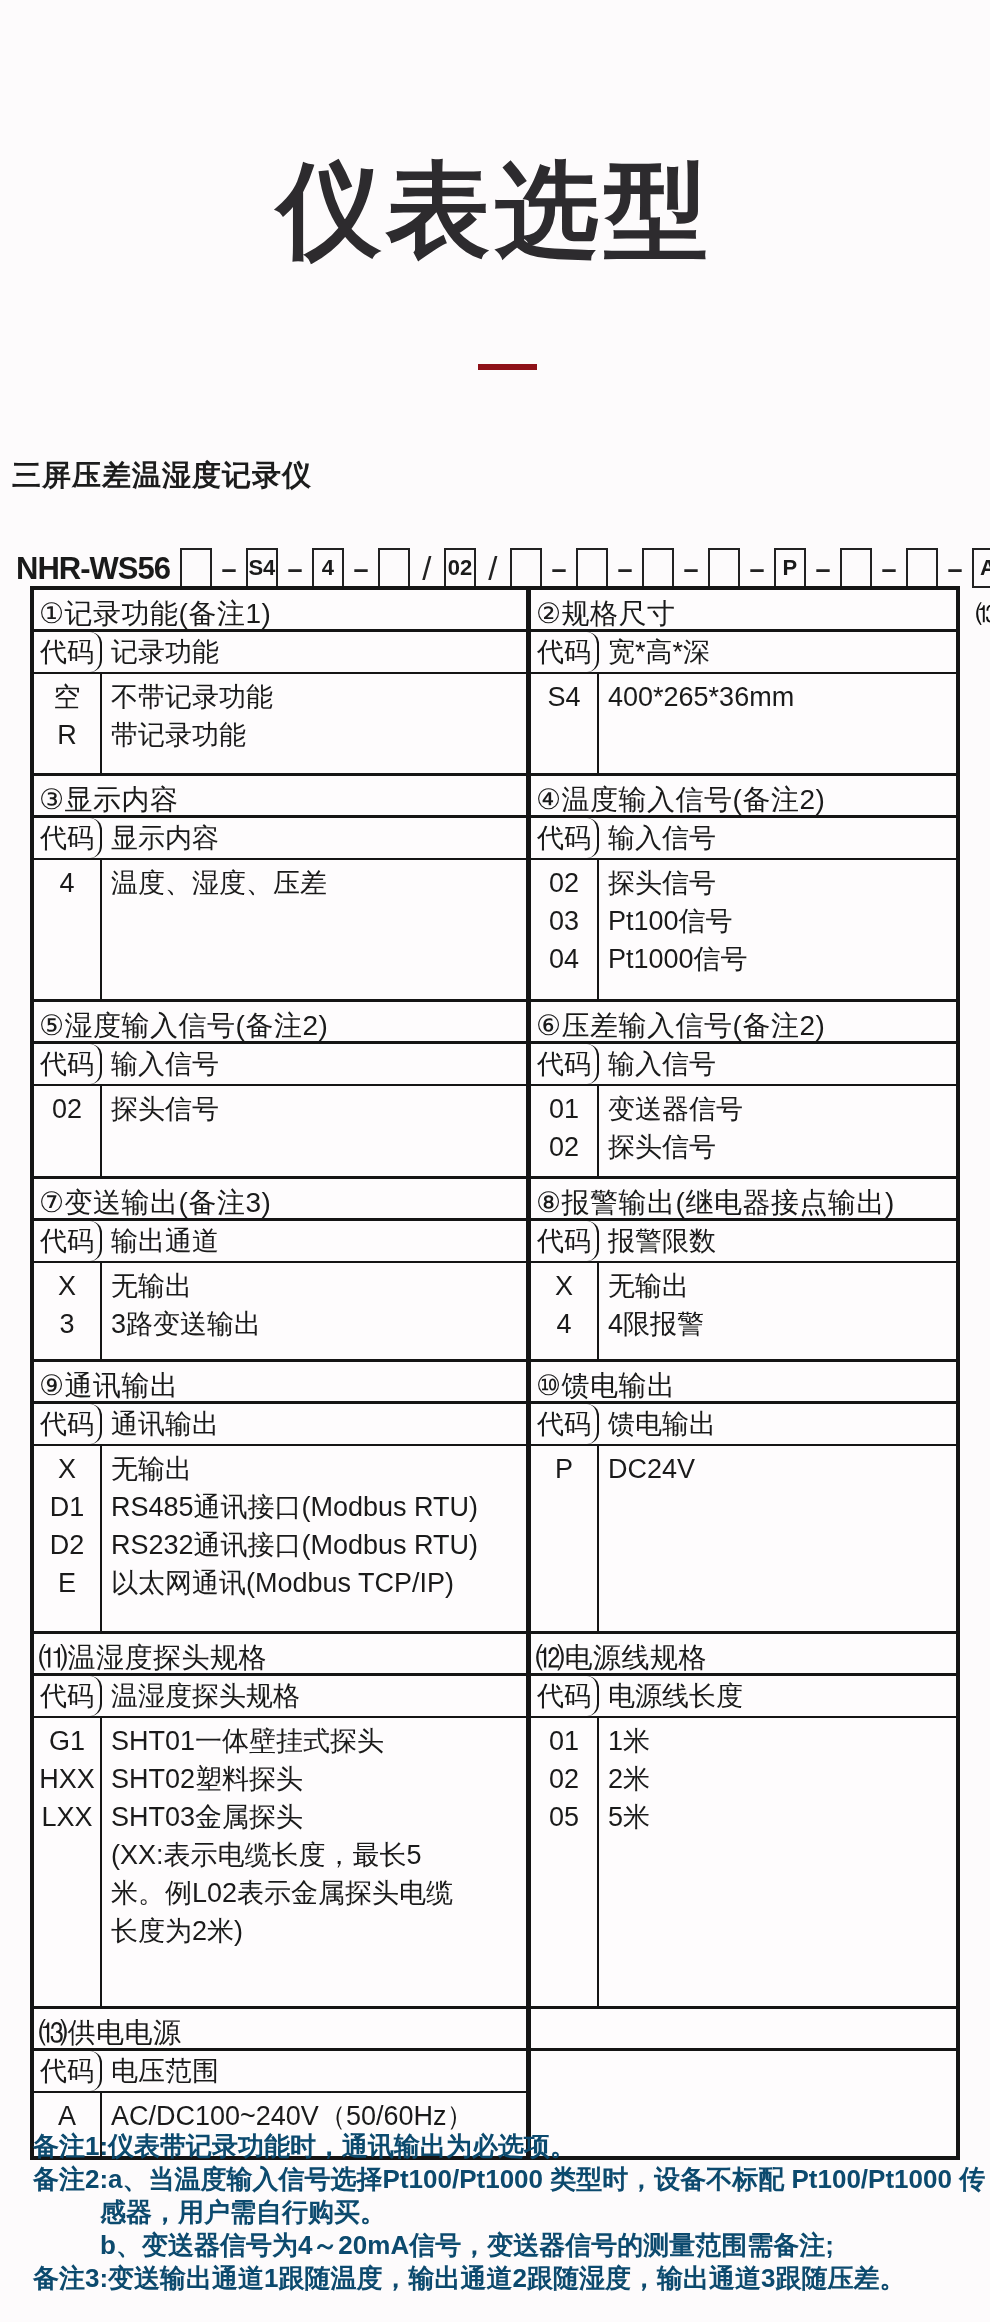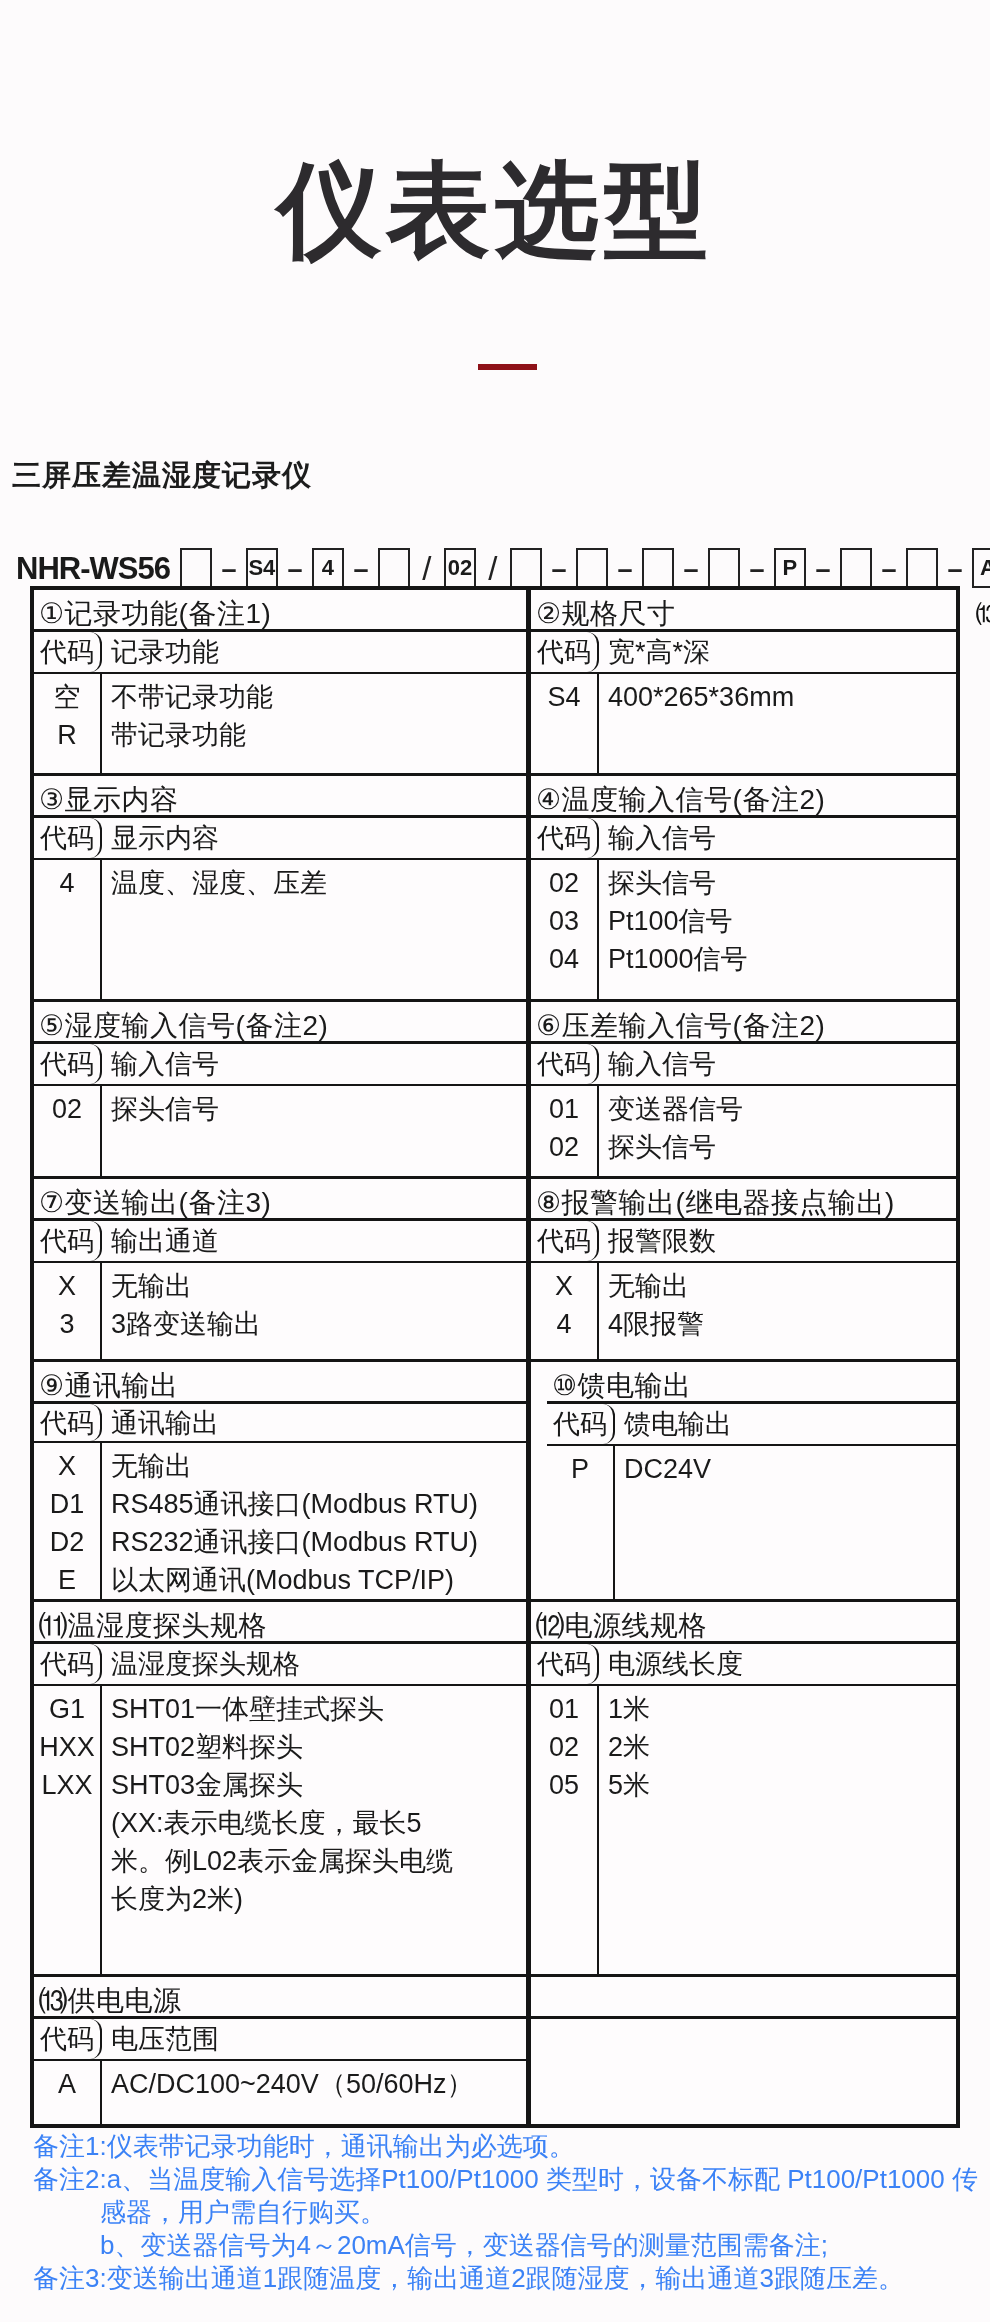--- a/index.html
+++ b/index.html
@@ -77,22 +77,22 @@
     width:68px;border-right:2px solid #151515;
     display:flex;flex-direction:column;padding-top:4px;
   }
   .body-descs{flex:1;display:flex;flex-direction:column;padding:4px 0 0 9px;}
   .cell-line{height:38px;line-height:38px;font-size:27px;white-space:nowrap;}
   .body-codes .cell-line{text-align:center;}
   .sec-header.empty{border-bottom:3px solid #151515;}
   
   .notes{position:absolute;top:2130px;left:33px;width:950px;}
   .note-line{
-    font-size:26px;font-weight:400;line-height:33px;
-    color:#3b82f6;white-space:nowrap;
+    font-size:26px;font-weight:700;line-height:33px;
+    color:#0c4a6e;white-space:nowrap;
   }
 </style>
 </head>
 <body>
 
 <h1 class="page-title">仪表选型</h1>
 <div class="red-bar"></div>
 <div class="subtitle">三屏压差温湿度记录仪</div>
 
 <div class="model-line">
@@ -303,21 +303,21 @@
             <div class="cell-line">X</div>
             <div class="cell-line">4</div>
           </div>
           <div class="body-descs">
             <div class="cell-line">无输出</div>
             <div class="cell-line">4限报警</div>
           </div>
         </div>
       </div>
     </div>
-    <div class="band" style="height: 240px; gap: 16px;">
+    <div class="band" style="height: 272px;">
       <div class="half left">
         <div class="sec-header">⑨通讯输出</div>
         <div class="sec-sub">
           <div class="sub-code">代码</div>
           <div class="sub-desc">通讯输出</div>
         </div>
         <div class="sec-body">
           <div class="body-codes">
             <div class="cell-line">X</div>
             <div class="cell-line">D1</div>

